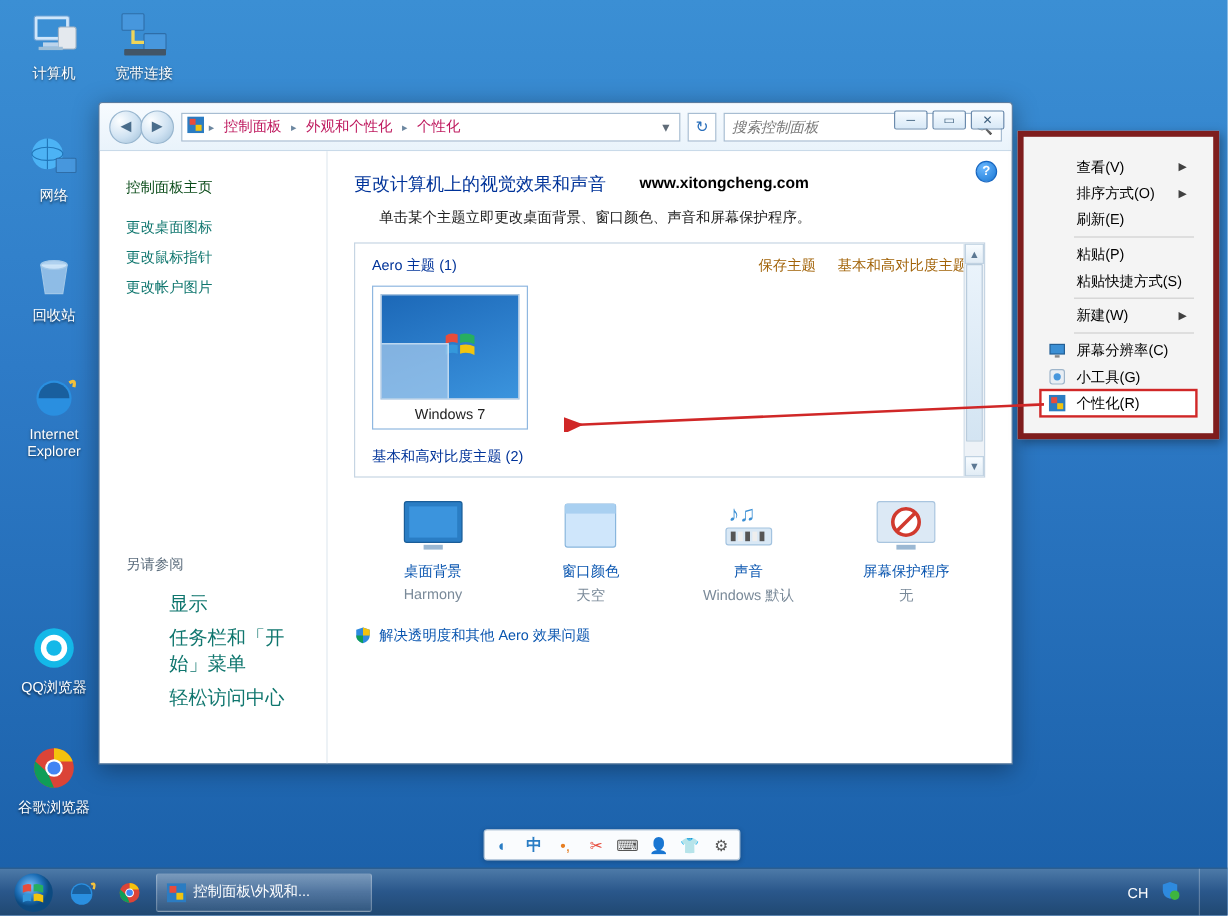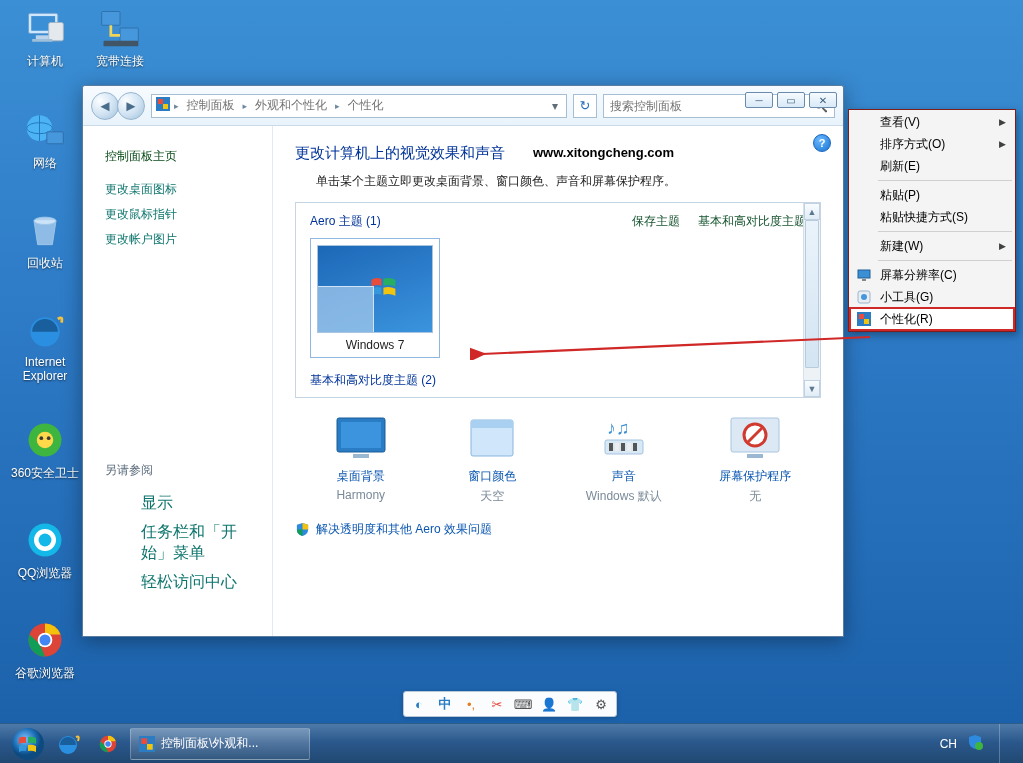--- a/index.html
+++ b/index.html
@@ -14,67 +14,67 @@
 
 .window { position:absolute; left:82px; top:85px; width:762px; height:552px; background:#fff; border:1px solid #5a7ca0; border-radius:3px 3px 0 0; box-shadow:0 4px 20px rgba(0,0,0,.35); }
 .winbar { position:absolute; right:6px; top:6px; display:flex; gap:4px; }
 .winctl { width:28px; height:16px; border:1px solid #6b8bad; border-radius:2px; background:linear-gradient(#f6fbff,#d8e9f7); font-size:10px; display:flex; align-items:center; justify-content:center; color:#3a5d7c; cursor:pointer; }
 
 .toolbar { height:40px; display:flex; align-items:center; padding:0 8px; gap:6px; background:linear-gradient(#f7fbff,#e9f3fb); border-bottom:1px solid #c9dae9; border-top-left-radius:3px; border-top-right-radius:3px; }
 .navbtns { display:flex; }
 .navbtn { width:28px; height:28px; border-radius:50%; background:radial-gradient(circle at 30% 30%,#fcfeff,#cfe2f2 55%,#9fbfd8); border:1px solid #98b6cf; display:flex; align-items:center; justify-content:center; color:#4a6d8b; font-size:15px; cursor:pointer; }
 .navbtn + .navbtn { margin-left:-2px; }
 .addrwrap { flex:1; height:24px; border:1px solid #a7bdd2; background:#fff; display:flex; align-items:center; padding:0 4px; gap:4px; font-size:12px; }
-.bc { color:#737373; padding:0 4px; cursor:pointer; }
+.bc { color:#be185d; padding:0 4px; cursor:pointer; }
 .bcsep { color:#6c87a0; font-size:9px; }
 .addrdd { margin-left:auto; color:#606c78; padding:0 4px; cursor:pointer; }
 .refresh { width:24px; height:24px; border:1px solid #a7bdd2; background:#fff; display:flex; align-items:center; justify-content:center; color:#2a6fbb; font-size:13px; cursor:pointer; }
 .search { width:232px; height:24px; border:1px solid #a7bdd2; background:#fff; display:flex; align-items:center; padding:0 6px; font-size:12px; color:#9aa9b7; }
-.search input { border:0; outline:0; flex:1; font-size:12px; color:#6d7d8c; background:transparent; }
+.search input { border:0; outline:0; flex:1; font-size:12px; font-style:italic; color:#6d7d8c; background:transparent; }
 .search .mag { color:#2a6fbb; cursor:pointer; }
 
 .body { display:flex; height:calc(100% - 40px); position:relative; }
 .sidebar { width:190px; padding:22px 14px 14px 22px; font-size:12px; border-right:1px solid #e2e9f0; }
 .sidebar h4 { font-size:12px; font-weight:400; color:#084a17; margin-bottom:12px; }
 .sidebar .grp { margin-bottom:44px; }
 .sidebar a { display:block; color:#0f766e; text-decoration:none; padding:4px 0; cursor:pointer; }
 .sidebar .muted { color:#5c6d7d; margin-bottom:10px; }
 .sidebar .seealso a { font-size:16px;margin-left:36px; }
 
 .content { flex:1; padding:18px 22px 10px 22px; position:relative; }
 .helpbtn { position:absolute; right:12px; top:8px; width:18px; height:18px; border-radius:50%; background:radial-gradient(circle at 35% 30%,#6ab8ff,#1976d2); color:#fff; font-size:11px; font-weight:700; display:flex; align-items:center; justify-content:center; cursor:pointer; border:1px solid #1565c0; }
 .content h1 { font-size:15px; color:#003399; font-weight:400; margin-bottom:10px; }
 .watermark { position:absolute; left:260px; top:19px; font-size:13px; font-weight:700; color:#000; }
 .content .sub { font-size:12px; color:#222; margin-bottom:12px;margin-left:21px; }
 .themebox { border:1px solid #c6d5e3; height:196px; position:relative; padding:10px 14px; overflow:hidden; }
 .themebox .hdr { display:flex; justify-content:space-between; font-size:12px; }
 .themebox .hdr .lbl { color:#003399; }
 .links { display:flex; gap:18px; }
-.links a { color:#14532d; text-decoration:none; cursor:pointer; font-size:12px; }
+.links a { color:#a16207; text-decoration:none; cursor:pointer; font-size:12px; }
 .thumb { width:130px; border:1px solid #8fb7e0; background:#fff; padding:6px 6px 2px; margin-top:8px; text-align:center; cursor:pointer; }
 .thumb .pic { height:88px; background:linear-gradient(160deg,#1c68b7 0%,#2f82cf 60%,#3b94dd 100%); position:relative; border:1px solid #a8c4df; overflow:hidden; }
 .thumb .pic .overlay { position:absolute; left:-8px; bottom:-6px; width:64px; height:52px; background:rgba(180,210,240,.65); border:1px solid #cfe3f4; }
 .thumb .winlogo { position:absolute; left:50%; top:50%; transform:translate(-20%,-60%); width:28px; height:22px; }
 .thumb .cap { font-size:12px; padding:5px 0 3px; color:#222; }
 .hc { position:absolute; left:14px; bottom:8px; font-size:12px; color:#003399; }
 .scrollbar { position:absolute; right:0; top:0; bottom:0; width:17px; background:#edf2f7; border-left:1px solid #d5e0ea; }
 .sbbtn { height:17px; border:1px solid #c0d2e2; background:linear-gradient(#f8fcff,#e1ecf5); font-size:9px; color:#5c7893; display:flex; align-items:center; justify-content:center; cursor:pointer; }
 .sbthumb { position:absolute; top:17px; left:1px; right:1px; height:148px; border:1px solid #b8cbdc; background:linear-gradient(#eaf3fb,#d3e4f2); border-radius:1px; cursor:pointer; }
 
 .bottomrow { display:flex; justify-content:space-around; margin-top:18px; }
 .bitem { text-align:center; cursor:pointer; font-size:12px; width:120px; }
 .bitem .bico { width:56px; height:44px; margin:0 auto 8px; display:flex; align-items:center; justify-content:center; }
 .bitem .lk { color:#0a56b0; margin-bottom:3px; }
 .bitem .val { color:#7a8a99; }
 
 .aerolink { margin-top:16px; color:#0a56b0; font-size:12px; display:flex; align-items:center; gap:6px; cursor:pointer; }
 .shield { width:15px; height:15px; }
 
 
-.ctx { position:absolute; left:848px; top:109px; width:168px; background:#f4f4f4; border:1px solid #7f1d1d; box-shadow:2px 3px 8px rgba(0,0,0,.35); font-size:12px; padding:1px; }
+.ctx { position:absolute; left:848px; top:109px; width:168px; background:#f4f4f4; border:5px solid #7f1d1d; box-shadow:2px 3px 8px rgba(0,0,0,.35); font-size:12px; padding:14px; }
 .ctx .row { display:flex; align-items:center; height:22px; padding:0 8px 0 30px; position:relative; cursor:pointer; }
 .ctx .sep { height:1px; background:#d0d0d0; margin:3px 2px 3px 28px; }
 .ctx .arrow { margin-left:auto; font-size:9px; color:#404040; }
 .ctx .cico { position:absolute; left:6px; width:16px; height:16px; display:flex; align-items:center; justify-content:center; }
 .ctx .highlighted { outline:2px solid #d02727; outline-offset:-1px; background:#fff; }
 
 .annotation-arrow { position:absolute; left:470px; top:330px; width:410px; height:30px; pointer-events:none; z-index:5; }
 
 
 .taskbar { position:absolute; left:0; right:0; bottom:0; height:40px; background:linear-gradient(180deg,#4d7aa8 0%,#2a578b 48%,#204871 100%); border-top:1px solid #2f5d8a; display:flex; align-items:center; padding:0 8px; }
@@ -139,31 +139,20 @@
   </div>
   <div class="dicon" style="left:10px;top:308px">
     <div class="ico">
         <svg viewBox="0 0 48 48">
           <circle cx="24" cy="26" r="16" fill="#2a8fe0"></circle>
           <path d="M10 26 a14 14 0 0 1 28 0 h-28" fill="#195f9e"></path>
           <path d="M38 12 Q44 8 42 16" stroke="#f5c23b" stroke-width="3" fill="none"></path>
         </svg>
       </div>
     <div>Internet Explorer</div>
-  </div>
-  <div class="dicon" style="left:10px;top:418px">
-    <div class="ico">
-        <svg viewBox="0 0 48 48">
-          <circle cx="24" cy="24" r="18" fill="#3eb53e"></circle>
-          <circle cx="24" cy="24" r="9" fill="#ffd94a"></circle>
-          <circle cx="20" cy="22" r="2" fill="#3a3a3a"></circle>
-          <circle cx="28" cy="22" r="2" fill="#3a3a3a"></circle>
-        </svg>
-      </div>
-    <div>360安全卫士</div>
   </div>
   <div class="dicon" style="left:10px;top:518px">
     <div class="ico">
         <svg viewBox="0 0 48 48">
           <circle cx="24" cy="24" r="18" fill="#14b8e8"></circle>
           <circle cx="24" cy="24" r="12" fill="#fff"></circle>
           <circle cx="24" cy="24" r="7" fill="#14b8e8"></circle>
         </svg>
       </div>
     <div>QQ浏览器</div>

